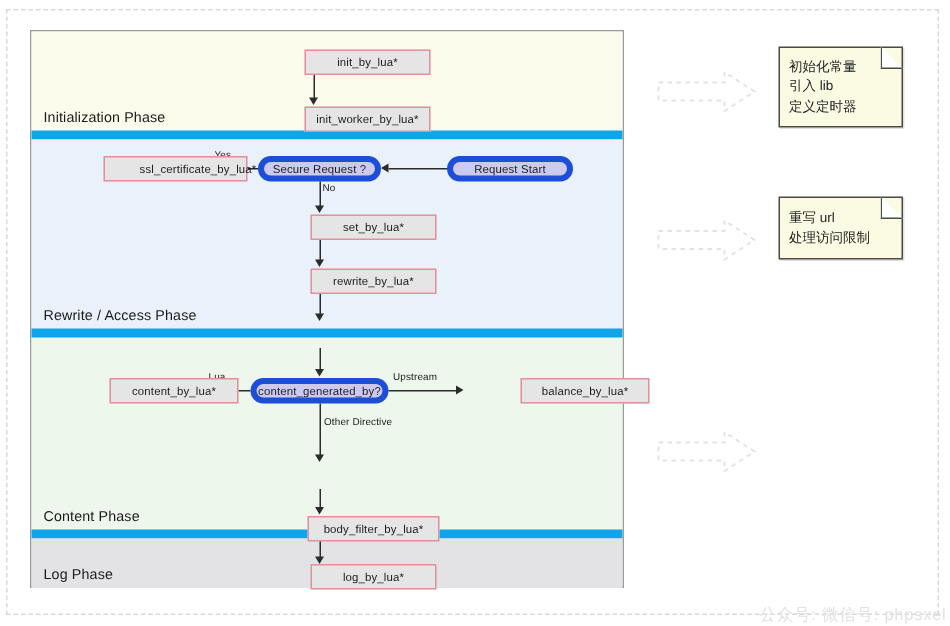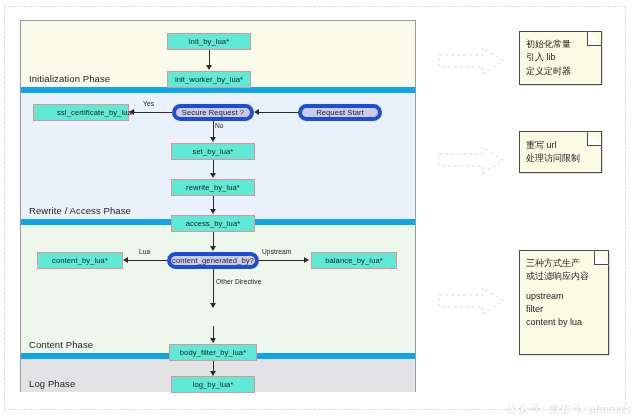--- a/index.html
+++ b/index.html
@@ -29,22 +29,23 @@
     letter-spacing:.1px;white-space:nowrap;
   }
 
   
   .node{
     position:absolute;box-sizing:border-box;display:flex;
     align-items:center;justify-content:center;text-align:center;
     font-size:7.6px;color:#1b1b1b;letter-spacing:.1px;white-space:nowrap;
   }
   .proc{
-    background:#5eead4;border:1px solid #e2909b;height:17px;
+    background:#e5e5e5;border:1px solid #e2909b;height:17px;
     box-shadow:0 0 0 0 rgba(0,0,0,0);
+    margin-left:36px;
   }
   .dec{
     background:#cdcaef;border:4px solid #1d4ed8;height:17px;
     border-radius:9px;
   }
 
   
   .vline{position:absolute;width:1.4px;background:#2b2b2b;}
   .hline{position:absolute;height:1.4px;background:#2b2b2b;}
   .arrow-d{ 
@@ -168,23 +169,20 @@
     <div class="vline" style="left:191.5px;top:139px;height:15px;"></div>
     <div class="arrow-d" style="left:188.6px;top:152px;"></div>
 
     <div class="node proc" style="left:150px;top:158px;width:84px;">
       <span>rewrite_by_lua*</span>
     </div>
 
     <div class="vline" style="left:191.5px;top:175px;height:15px;"></div>
     <div class="arrow-d" style="left:188.6px;top:188px;"></div>
 
-    <div class="node proc" style="left:150px;top:194px;width:84px;">
-      <span>access_by_lua*</span>
-    </div>
 
     <div class="vline" style="left:191.5px;top:211px;height:16px;"></div>
     <div class="arrow-d" style="left:188.6px;top:225px;"></div>
 
     <div class="node dec" style="left:146px;top:231px;width:92px;">
       <span>content_generated_by?</span>
     </div>
 
     <div class="hline" style="left:107px;top:239px;width:39px;"></div>
     <div class="arrow-l" style="left:102px;top:236.2px;"></div>
@@ -241,25 +239,16 @@
     <span class="note-line">引入 lib</span>
     <span class="note-line">定义定时器</span>
   </div>
 
   <div class="note" style="left:519px;top:131px;width:83px;height:42px;">
     <span class="fold"></span>
     <span class="note-line">重写 url</span>
     <span class="note-line">处理访问限制</span>
   </div>
 
-  <div class="note" style="left:519px;top:250px;width:90px;height:105px;justify-content:flex-start;padding-top:6px;">
-    <span class="fold"></span>
-    <span class="note-line">三种方式生产</span>
-    <span class="note-line">或过滤响应内容</span>
-    <span class="note-gap"></span>
-    <span class="note-line">upstream</span>
-    <span class="note-line">filter</span>
-    <span class="note-line">content by lua</span>
-  </div>
 
   <div class="watermark">公众号: 微信号: phpsxel</div>
 
 </div>
 
 </body></html>

